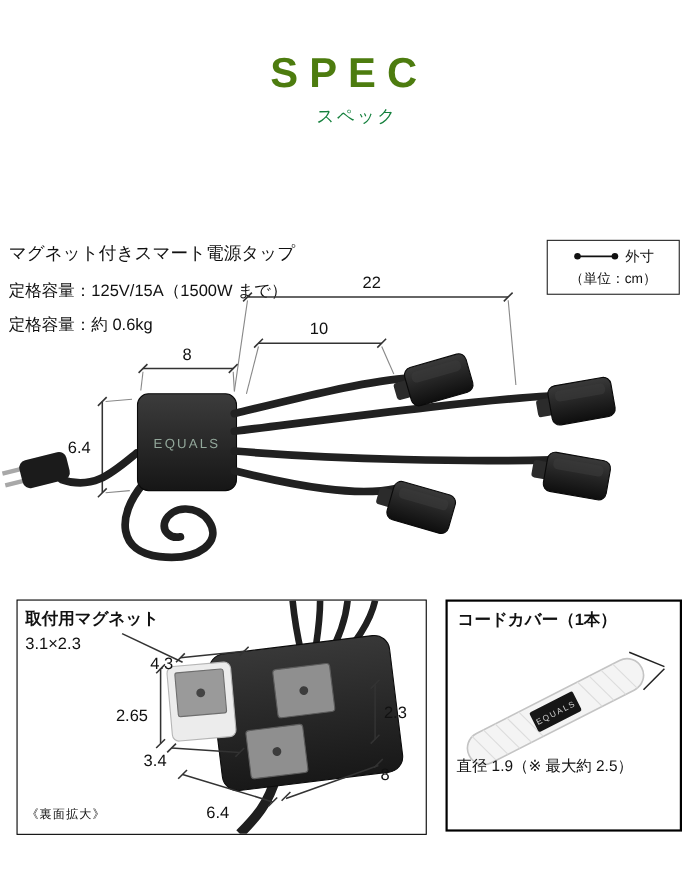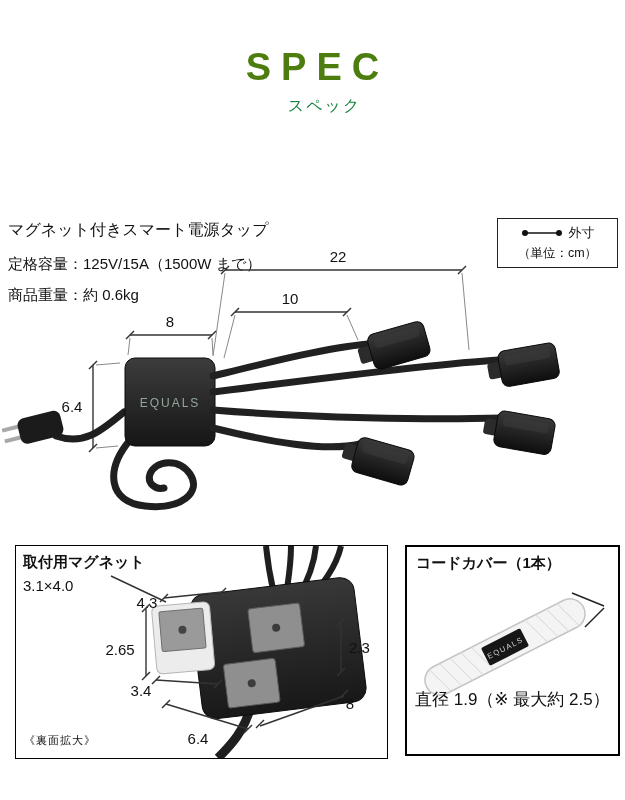--- a/index.html
+++ b/index.html
@@ -28,39 +28,39 @@
               border:1px solid #000; background:#fff; }
   .box-right { position:absolute; left:405px; top:545px; width:215px; height:211px;
                border:2px solid #000; background:#fff; }
   .box-left svg, .box-right svg { position:absolute; left:0; top:0; }
 
   .bl-title { position:absolute; left:7px; top:7px; font-size:15px; font-weight:bold; }
   .bl-size  { position:absolute; left:7px; top:31px; font-size:15px; }
   .bl-caption { position:absolute; left:8px; bottom:10px; font-size:11px; letter-spacing:1px; }
 
   .br-title { position:absolute; left:9px; top:7px; font-size:15px; font-weight:bold; }
-  .br-spec  { position:absolute; left:8px; top:141px; font-size:17px; }
+  .br-spec  { position:absolute; left:8px; top:141px; font-size:14px; }
 
   svg text { font-family:"Liberation Sans","DejaVu Sans",sans-serif; }
   .dim-label { font-size:15px; fill:#111; }
   .dim-line { stroke:#333; stroke-width:1.4; }
   .dim-tick { stroke:#333; stroke-width:1.4; }
   .dim-ext  { stroke:#888; stroke-width:1; }
 </style>
 </head>
 <body>
 
 <div class="page">
 
   <div class="title">SPEC</div>
   <div class="subtitle">スペック</div>
 
   <div class="prod-name">マグネット付きスマート電源タップ</div>
   <div class="prod-spec1">定格容量：125V/15A（1500W まで）</div>
-  <div class="prod-spec2">商品重量：約 0.6kg</div>
+  <div class="prod-spec2">定格容量：約 0.6kg</div>
 
   <div class="legend-box">
     <div class="legend-row">
       <svg width="42" height="10">
         <circle cx="4" cy="5" r="3" fill="#111"></circle>
         <line x1="6" y1="5" x2="37" y2="5" stroke="#111" stroke-width="1.5"></line>
         <circle cx="38" cy="5" r="3" fill="#111"></circle>
       </svg>
       <span>外寸</span>
     </div>
@@ -229,21 +229,21 @@
 
       <g>
         <line class="dim-line" x1="150" y1="158" x2="232" y2="183"></line>
         <line class="dim-tick" x1="146" y1="162" x2="154" y2="154"></line>
         <line class="dim-tick" x1="228" y1="187" x2="236" y2="179"></line>
         <text class="dim-label" x="182" y="198" text-anchor="middle">6.4</text>
       </g>
     </svg>
 
     <div class="bl-title">取付用マグネット</div>
-    <div class="bl-size">3.1×4.0</div>
+    <div class="bl-size">3.1×2.3</div>
     <div class="bl-caption">《裏面拡大》</div>
   </div>
 
   <div class="box-right">
     <svg width="211" height="207" viewBox="0 0 211 207">
       <g transform="translate(98,100) rotate(-27)">
         <rect x="-88" y="-15" width="176" height="30" rx="15" fill="#f4f4f4" stroke="#c4c4c4" stroke-width="1.5"></rect>
         <g stroke="#dcdcdc" stroke-width="1">
           <line x1="-78" y1="-15" x2="-68" y2="15"></line>
             <line x1="-66" y1="-15" x2="-56" y2="15"></line>

